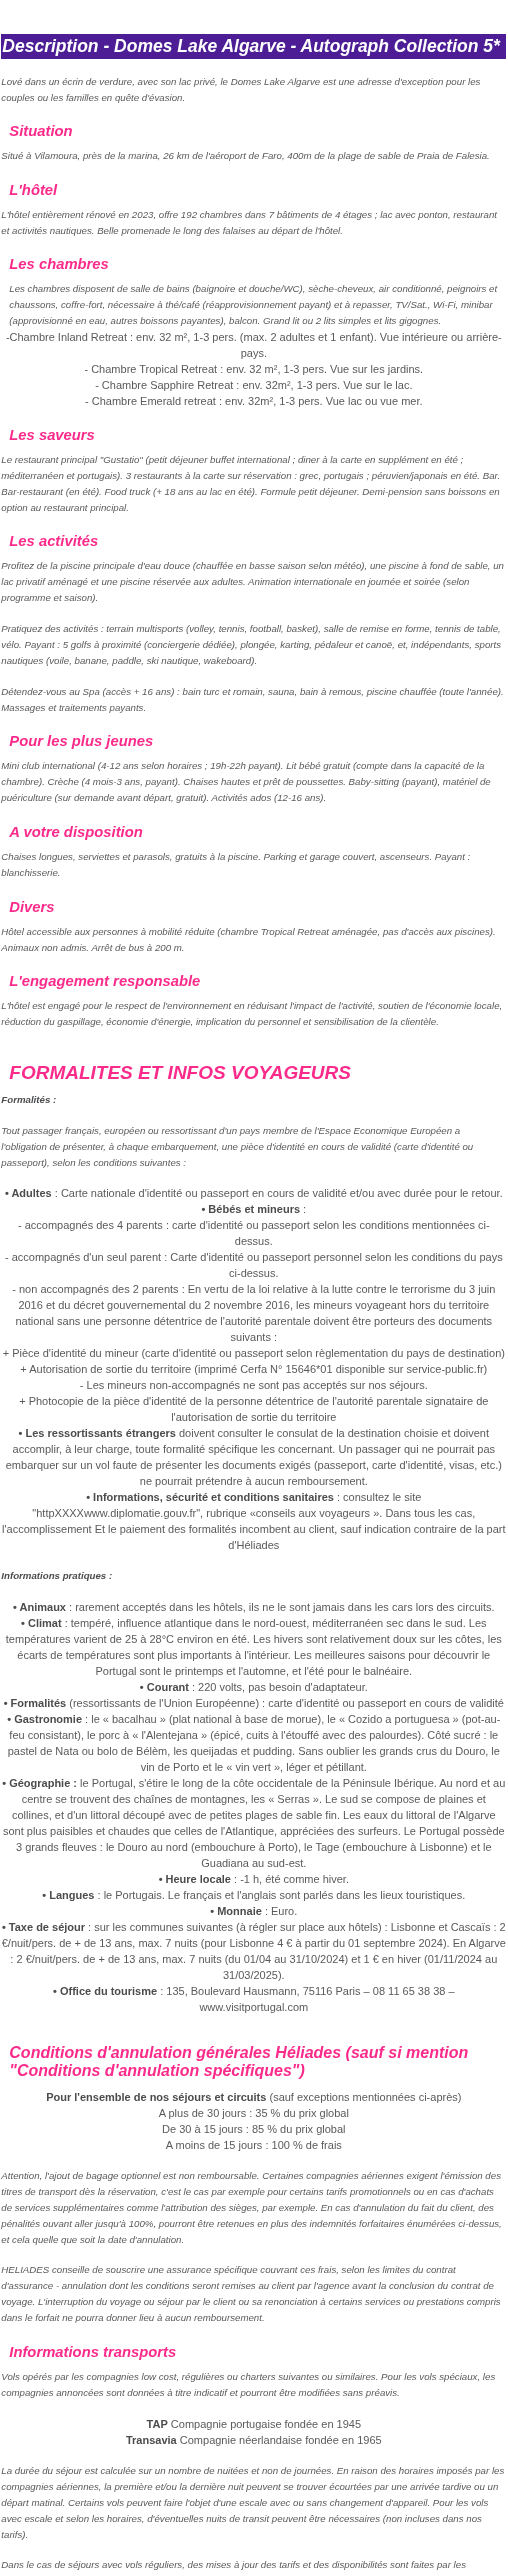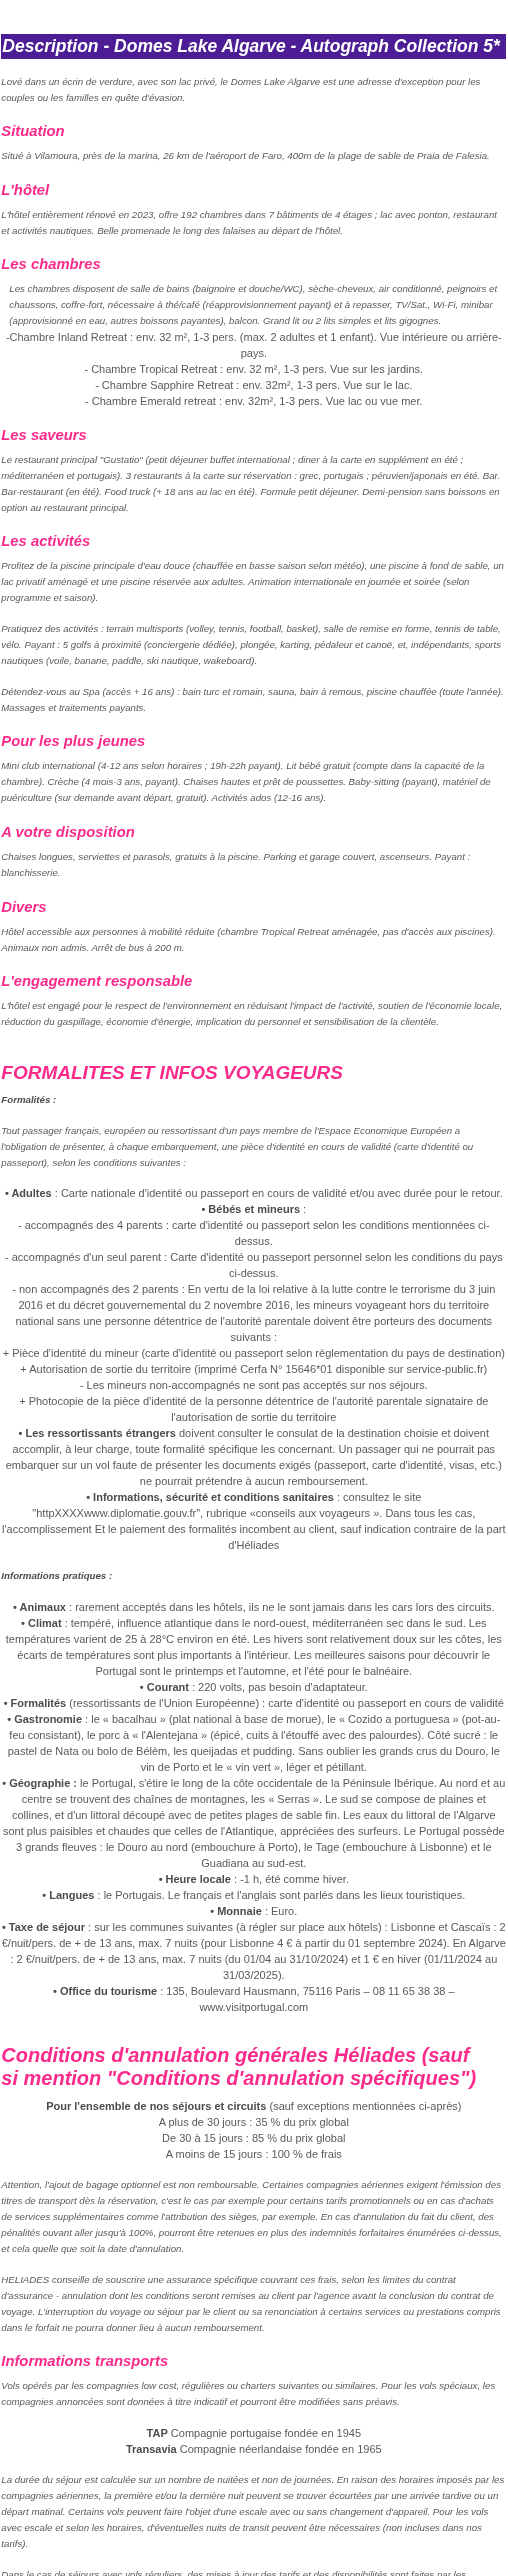--- a/index.html
+++ b/index.html
@@ -22,23 +22,24 @@
     margin:0 0 14.8px 0;
   }
 
   .sec-h {
     color:#fb2b8b;
     font-weight:bold;
     font-style:italic;
     font-size:14.8px;
     line-height:1.15;
     margin:17.5px 0 8px 0;
+    padding-left:8px;
   }
   .sec-h.big   { font-size:19px; margin-top:32px; }
-  .sec-h.cond  { font-size:20px; max-width:490px;margin-top:29px; }
+  .sec-h.cond  { font-size:16px; max-width:490px;margin-top:29px; }
 
   .p {
     font-style:italic;
     font-size:9.7px;
     line-height:16px;
     margin:0 0 14.8px 0;
   }
   .p.tight { margin-bottom:0;padding-left:8px; }
   .line {
     font-size:11px;

